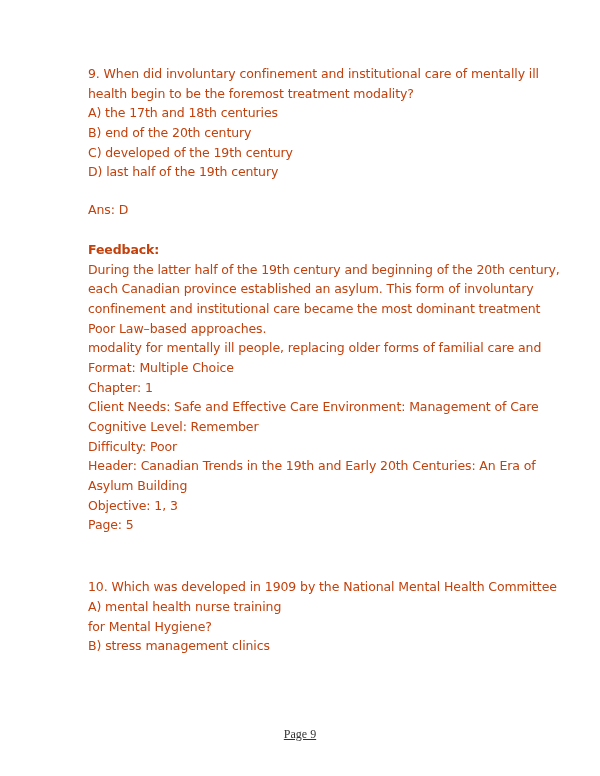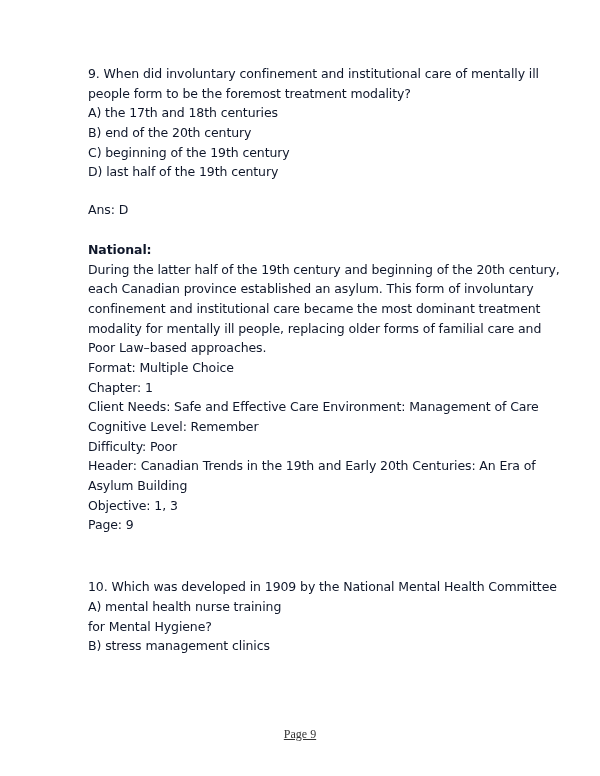--- a/index.html
+++ b/index.html
@@ -21,21 +21,21 @@
     left: 88px;
     top: 64px;
     right: 40px;
   }
   .line {
     font-size: 12.5px;
     letter-spacing: -0.1px;
     line-height: 19.7px;
     height: 19.7px;
     white-space: nowrap;
-    color: #0f172a;
+    color: #c2410c;
   }
   .bold {
     font-weight: bold;
   }
   .sp18 { height: 18px; }
   .sp20 { height: 20px; }
   .sp42 { height: 42px; }
   .footer {
     position: absolute;
     left: 0;
@@ -48,46 +48,46 @@
     text-decoration: underline;
   }
 </style>
 </head>
 <body>
 
 <div class="page">
   <div class="content">
 
     <div class="line">9. When did involuntary confinement and institutional care of mentally ill</div>
-    <div class="line">people form to be the foremost treatment modality?</div>
+    <div class="line">health begin to be the foremost treatment modality?</div>
     <div class="line">A) the 17th and 18th centuries</div>
     <div class="line">B) end of the 20th century</div>
-    <div class="line">C) beginning of the 19th century</div>
+    <div class="line">C) developed of the 19th century</div>
     <div class="line">D) last half of the 19th century</div>
 
     <div class="sp18"></div>
     <div class="line">Ans: D</div>
 
     <div class="sp20"></div>
-    <div class="line bold">National:</div>
+    <div class="line bold">Feedback:</div>
     <div class="line">During the latter half of the 19th century and beginning of the 20th century,</div>
     <div class="line">each Canadian province established an asylum. This form of involuntary</div>
     <div class="line">confinement and institutional care became the most dominant treatment</div>
+    <div class="line">Poor Law–based approaches.</div>
     <div class="line">modality for mentally ill people, replacing older forms of familial care and</div>
-    <div class="line">Poor Law–based approaches.</div>
 
     <div class="line">Format: Multiple Choice</div>
     <div class="line">Chapter: 1</div>
     <div class="line">Client Needs: Safe and Effective Care Environment: Management of Care</div>
     <div class="line">Cognitive Level: Remember</div>
     <div class="line">Difficulty: Poor</div>
     <div class="line">Header: Canadian Trends in the 19th and Early 20th Centuries: An Era of</div>
     <div class="line">Asylum Building</div>
     <div class="line">Objective: 1, 3</div>
-    <div class="line">Page: 9</div>
+    <div class="line">Page: 5</div>
 
     <div class="sp42"></div>
     <div class="line">10. Which was developed in 1909 by the National Mental Health Committee</div>
     <div class="line">A) mental health nurse training</div>
     <div class="line">for Mental Hygiene?</div>
     <div class="line">B) stress management clinics</div>
 
   </div>
 
   <div class="footer">Page 9</div>

